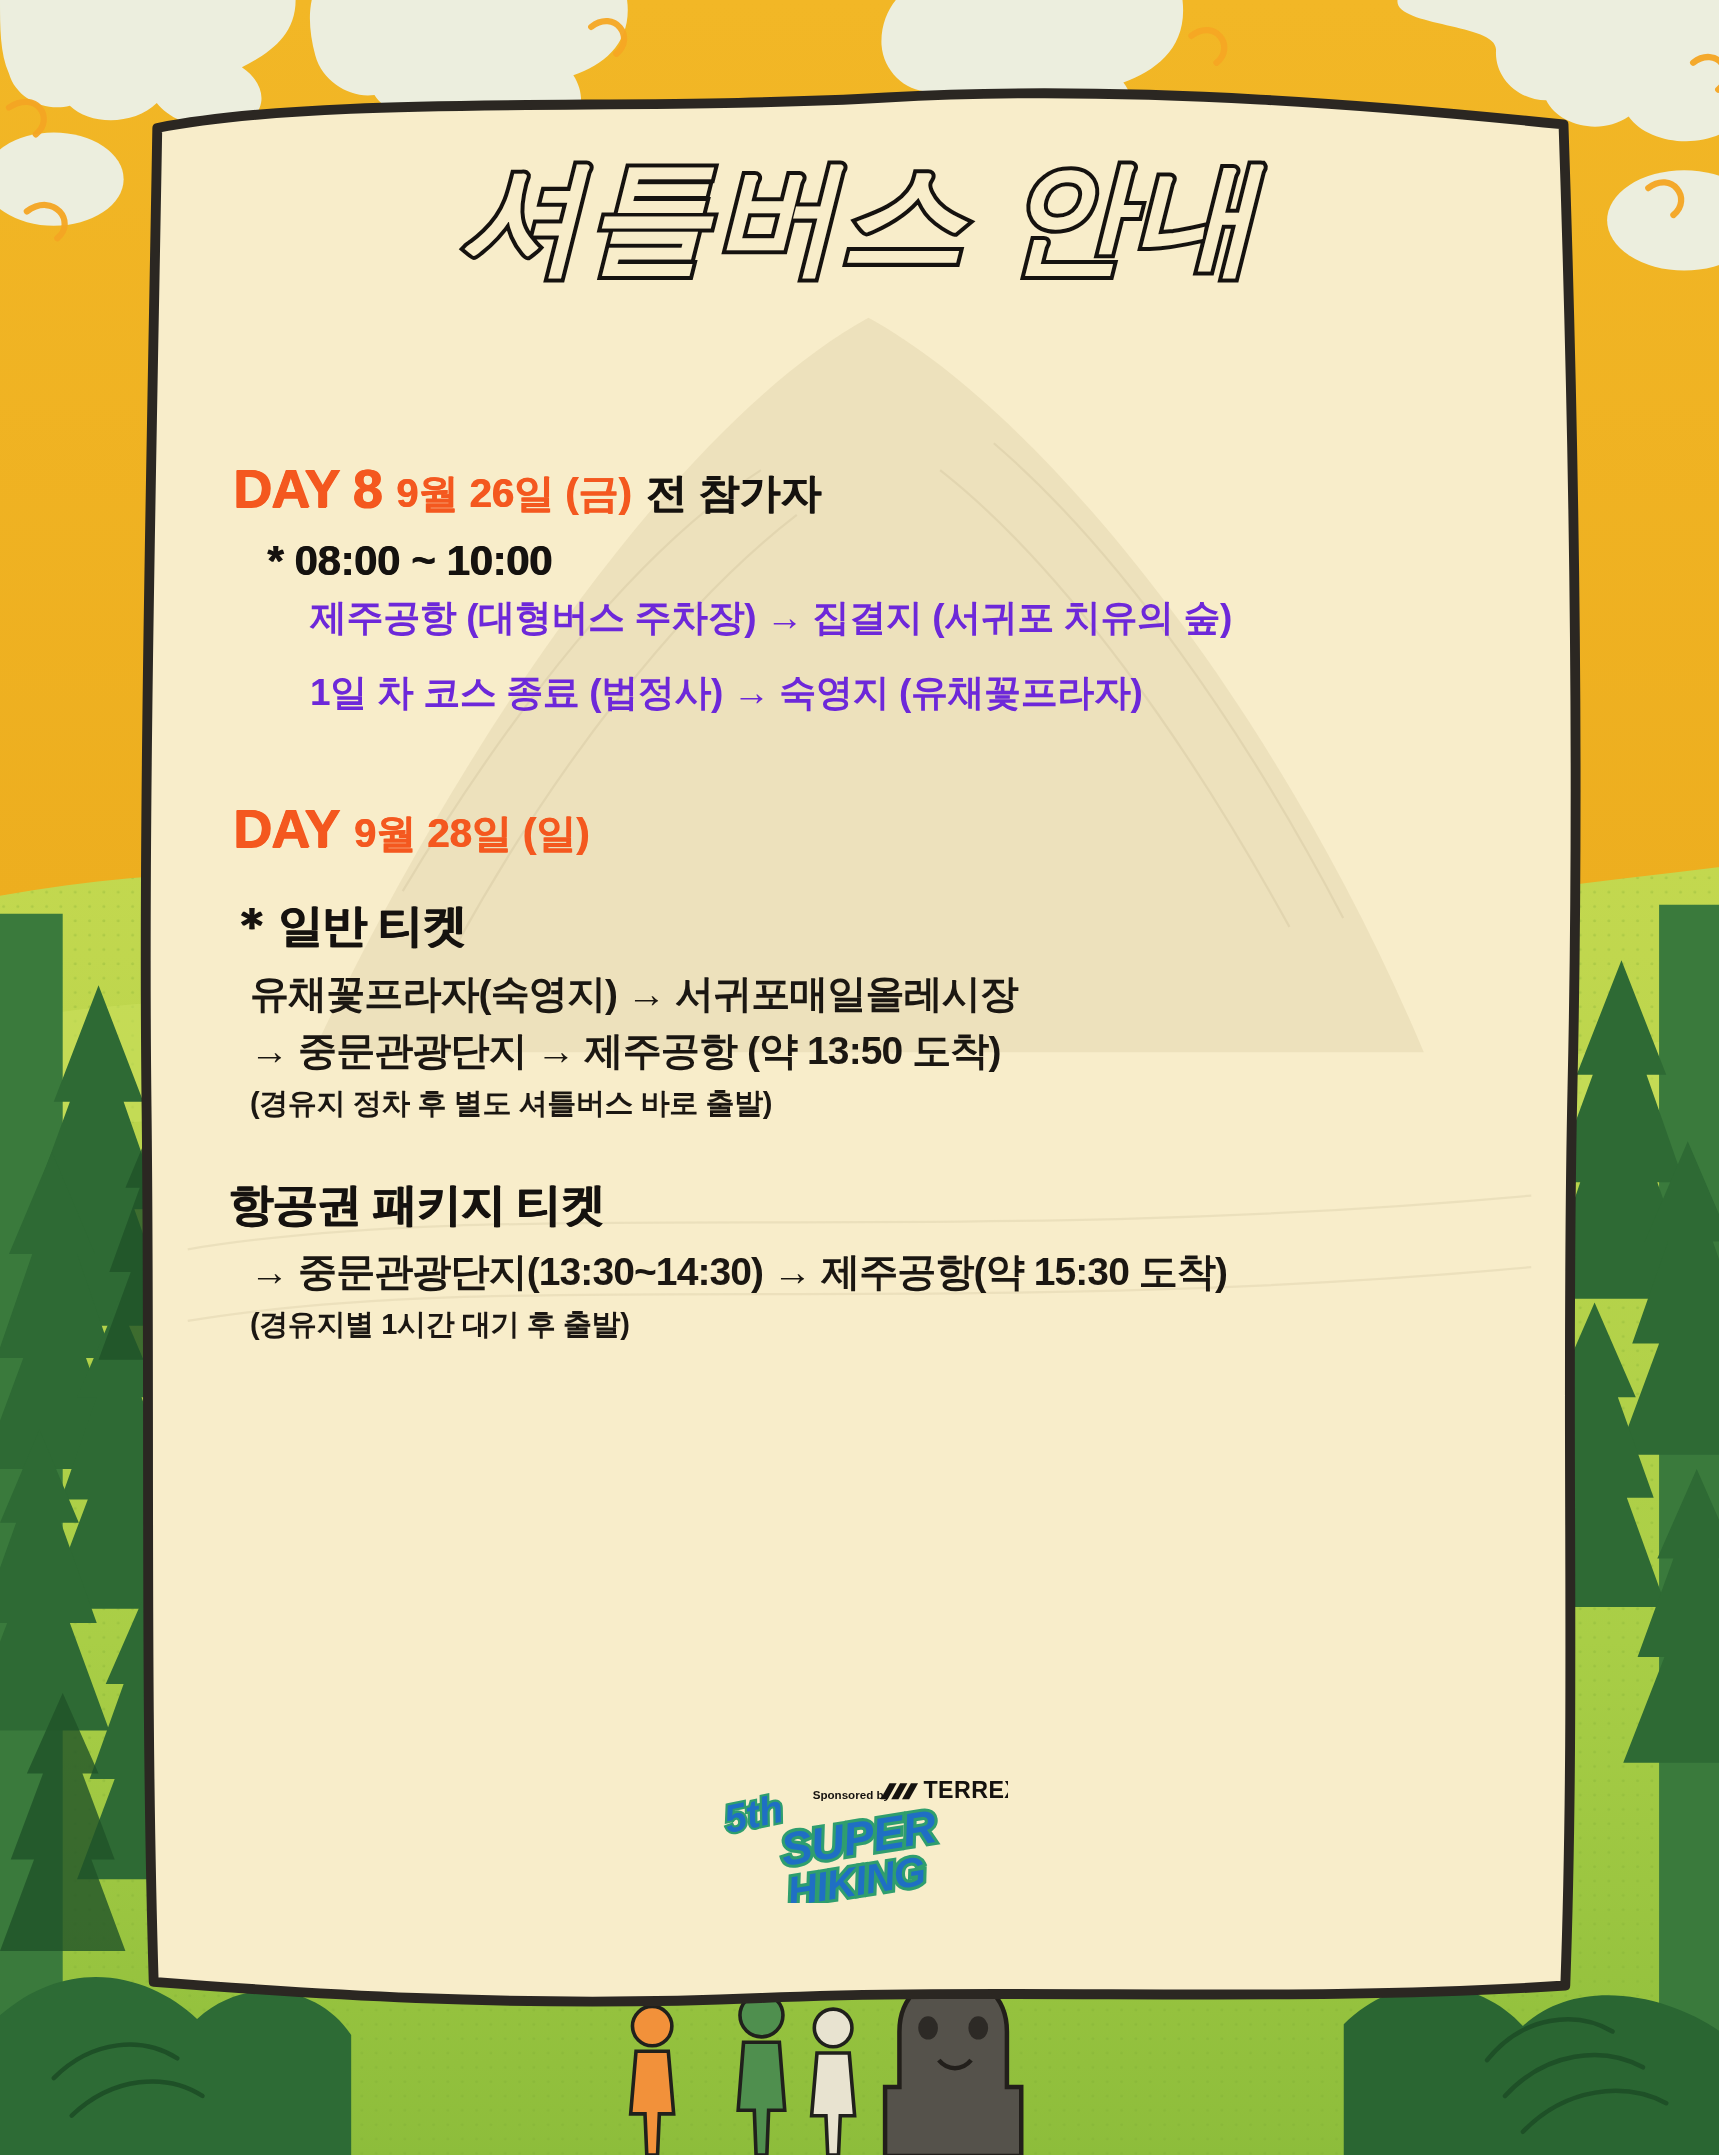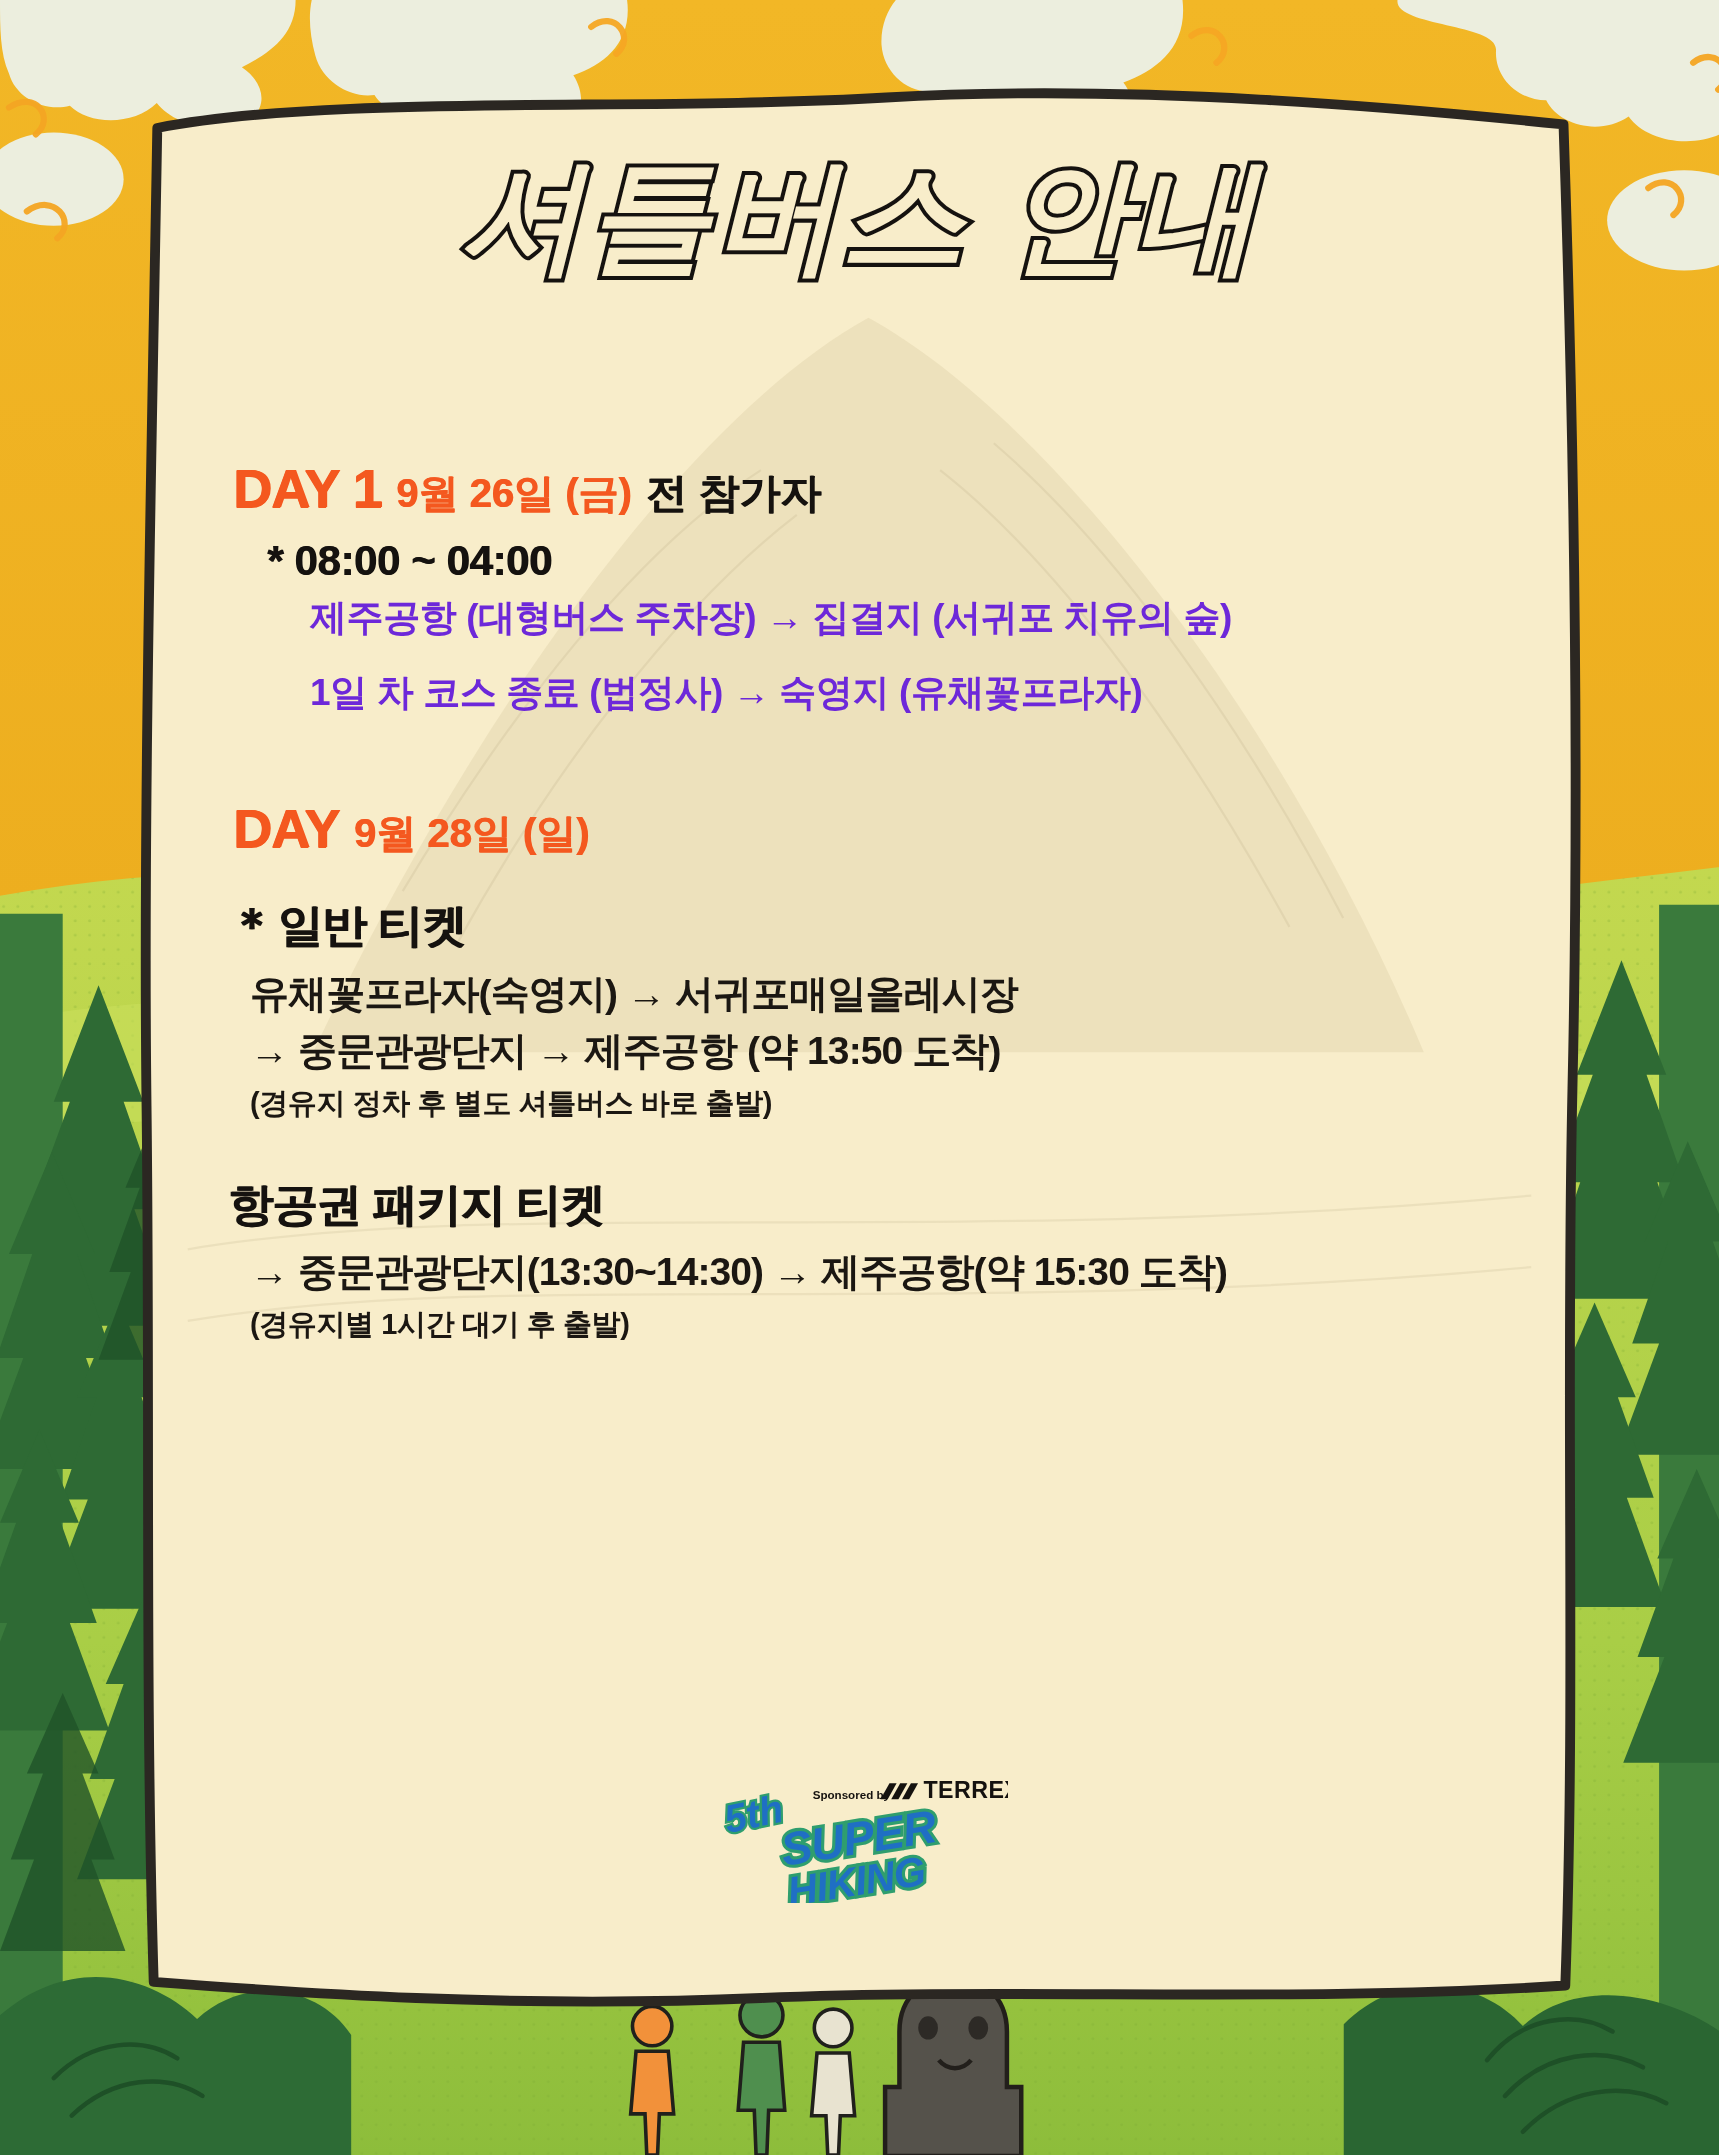--- a/index.html
+++ b/index.html
@@ -230,26 +230,26 @@
 
     <div class="title-block">
       <svg class="title-svg" width="896" height="161" viewBox="0 0 1000 180" xmlns="http://www.w3.org/2000/svg">
         <text id="title-text" x="500" y="140" text-anchor="middle" font-family="'Liberation Sans','DejaVu Sans',sans-serif" font-size="138" font-weight="900" letter-spacing="4" fill="#f8edca" stroke="#15120f" stroke-width="9" paint-order="stroke fill">셔틀버스 안내</text>
       </svg>
     </div>
 
     <div class="body-block">
 
       <div class="day-head">
-        <span class="day-big">DAY 1</span>
+        <span class="day-big">DAY 8</span>
         <span class="day-date">9월 26일 (금)</span>
         <span class="day-sub">전 참가자</span>
       </div>
 
-      <div class="time-line">* 08:00 ~ 04:00</div>
+      <div class="time-line">* 08:00 ~ 10:00</div>
       <div class="route-line">제주공항 (대형버스 주차장) → 집결지 (서귀포 치유의 숲)</div>
 
       <div class="route-line">1일 차 코스 종료 (법정사) → 숙영지 (유채꽃프라자)</div>
 
       <div class="gap-lg"></div>
 
       <div class="day-head">
         <span class="day-big">DAY</span>
         <span class="day-date">9월 28일 (일)</span>
       </div>

